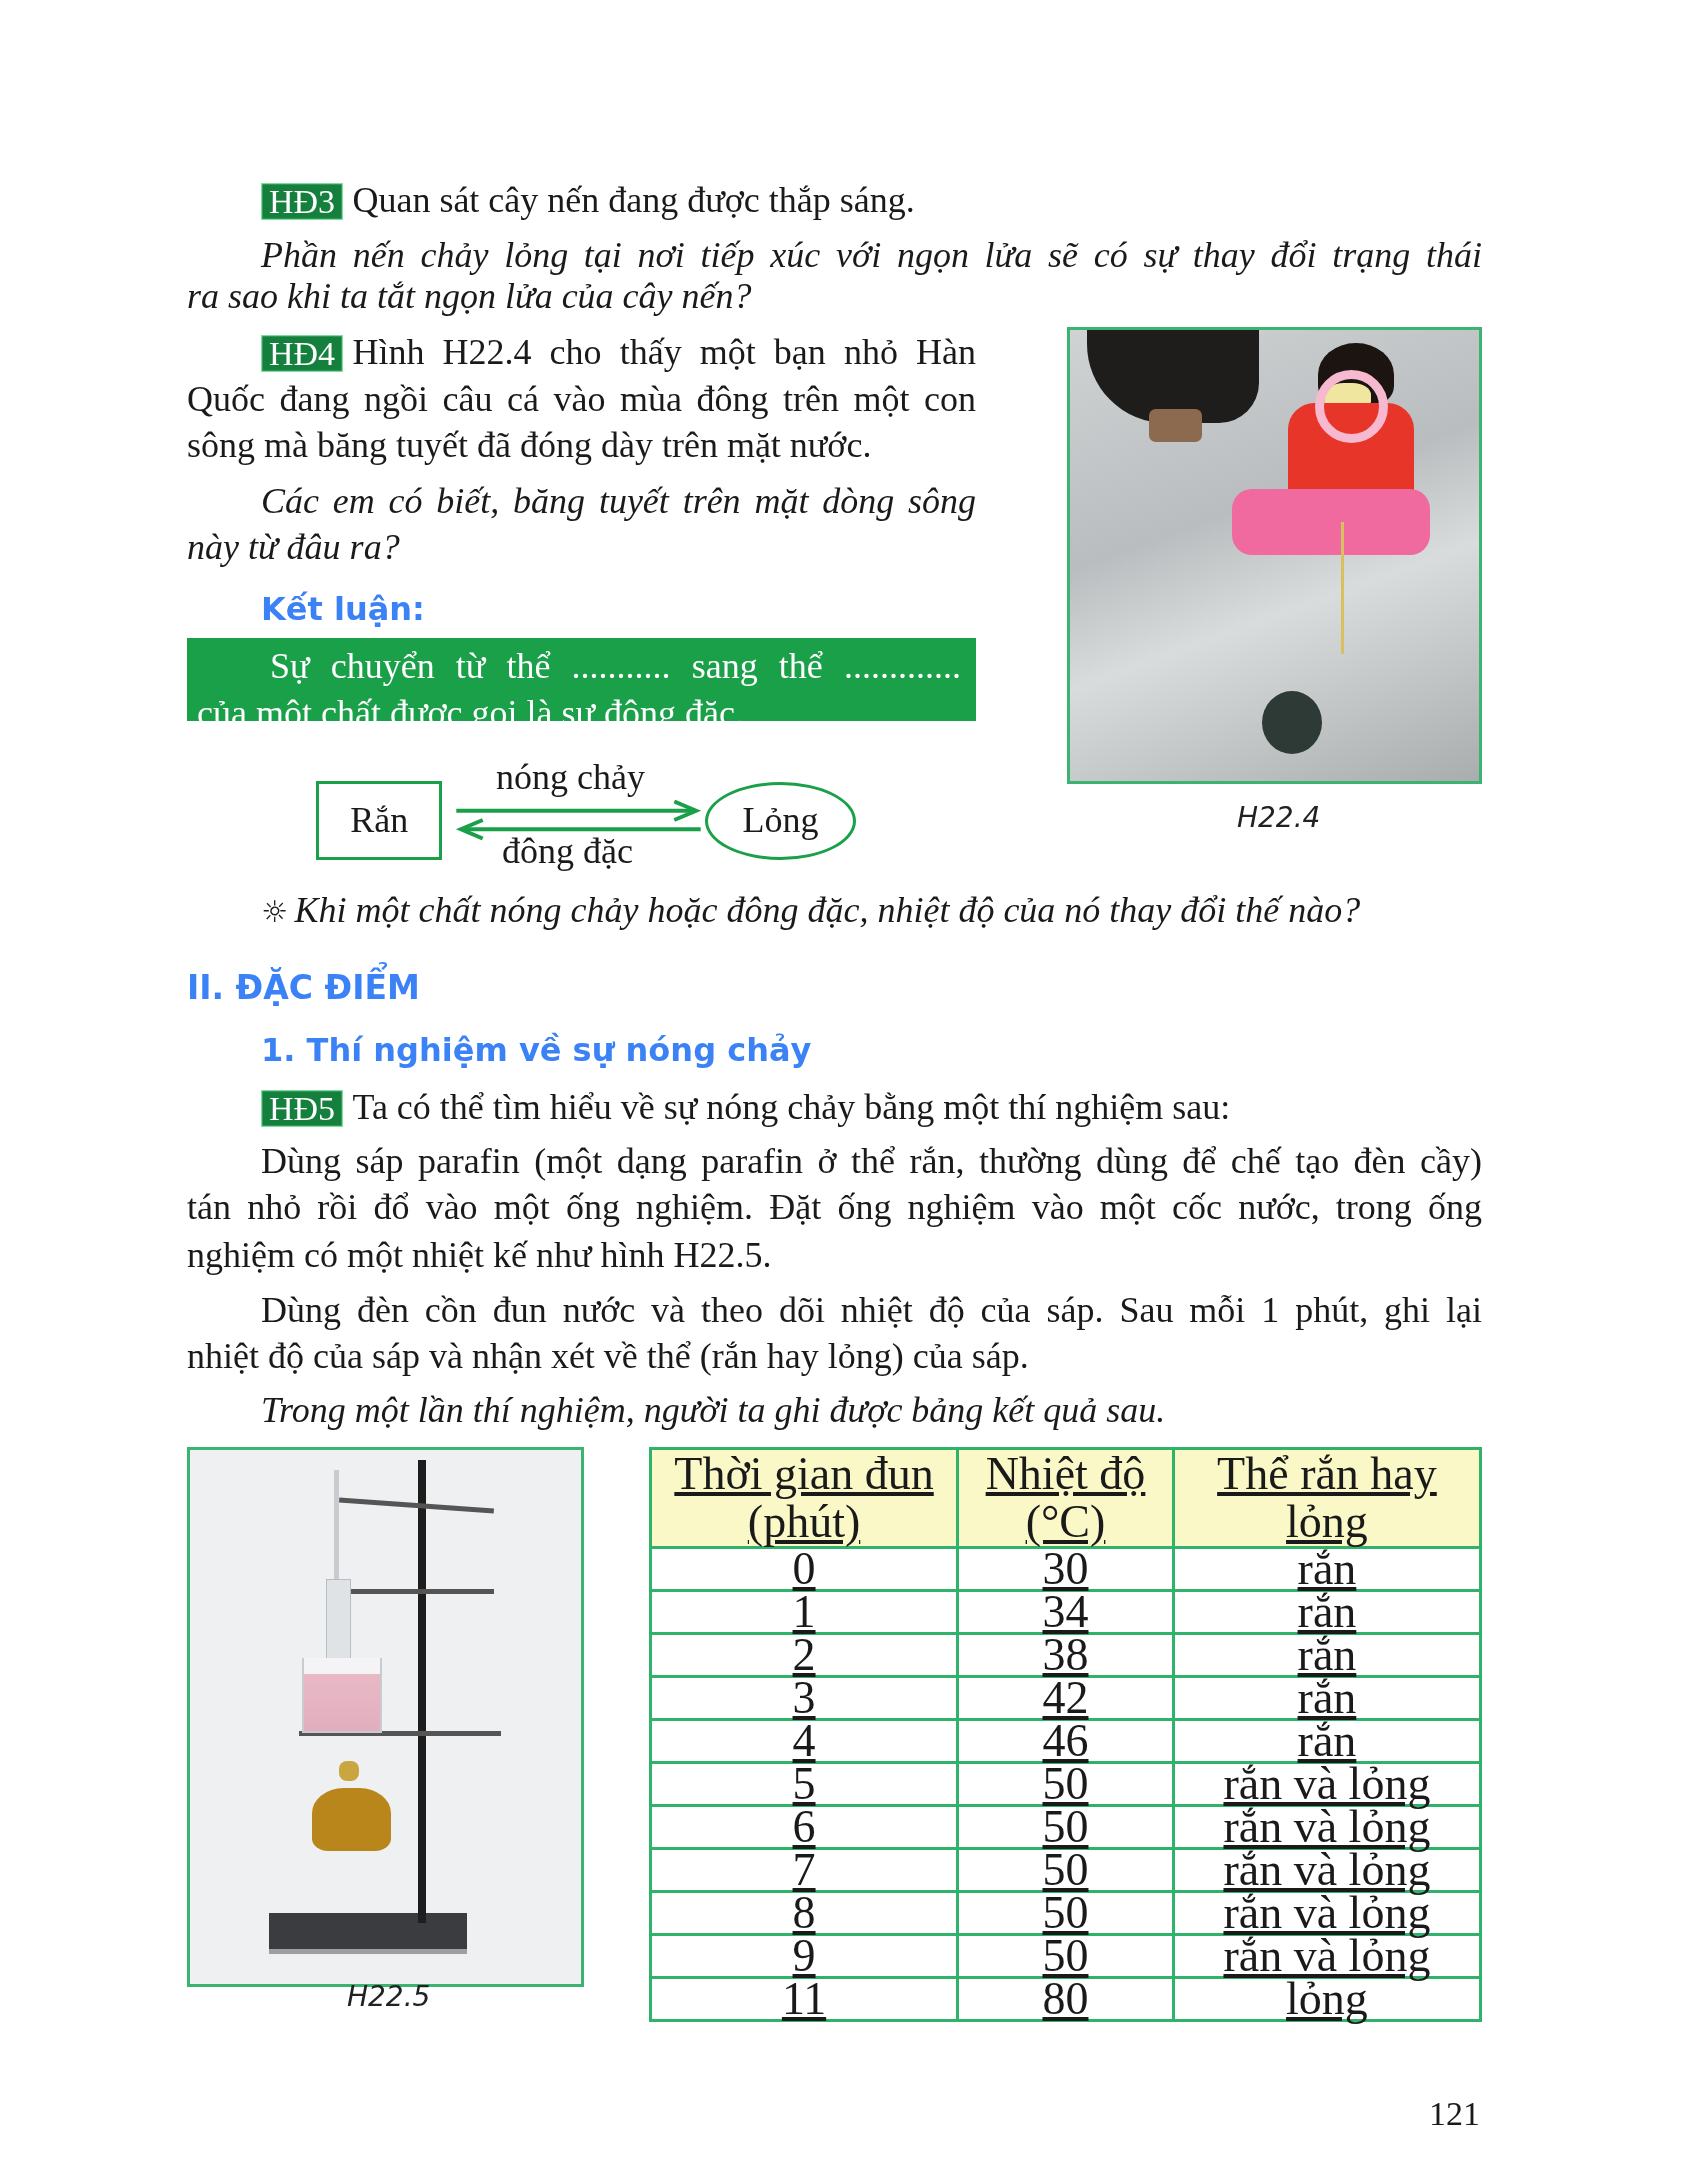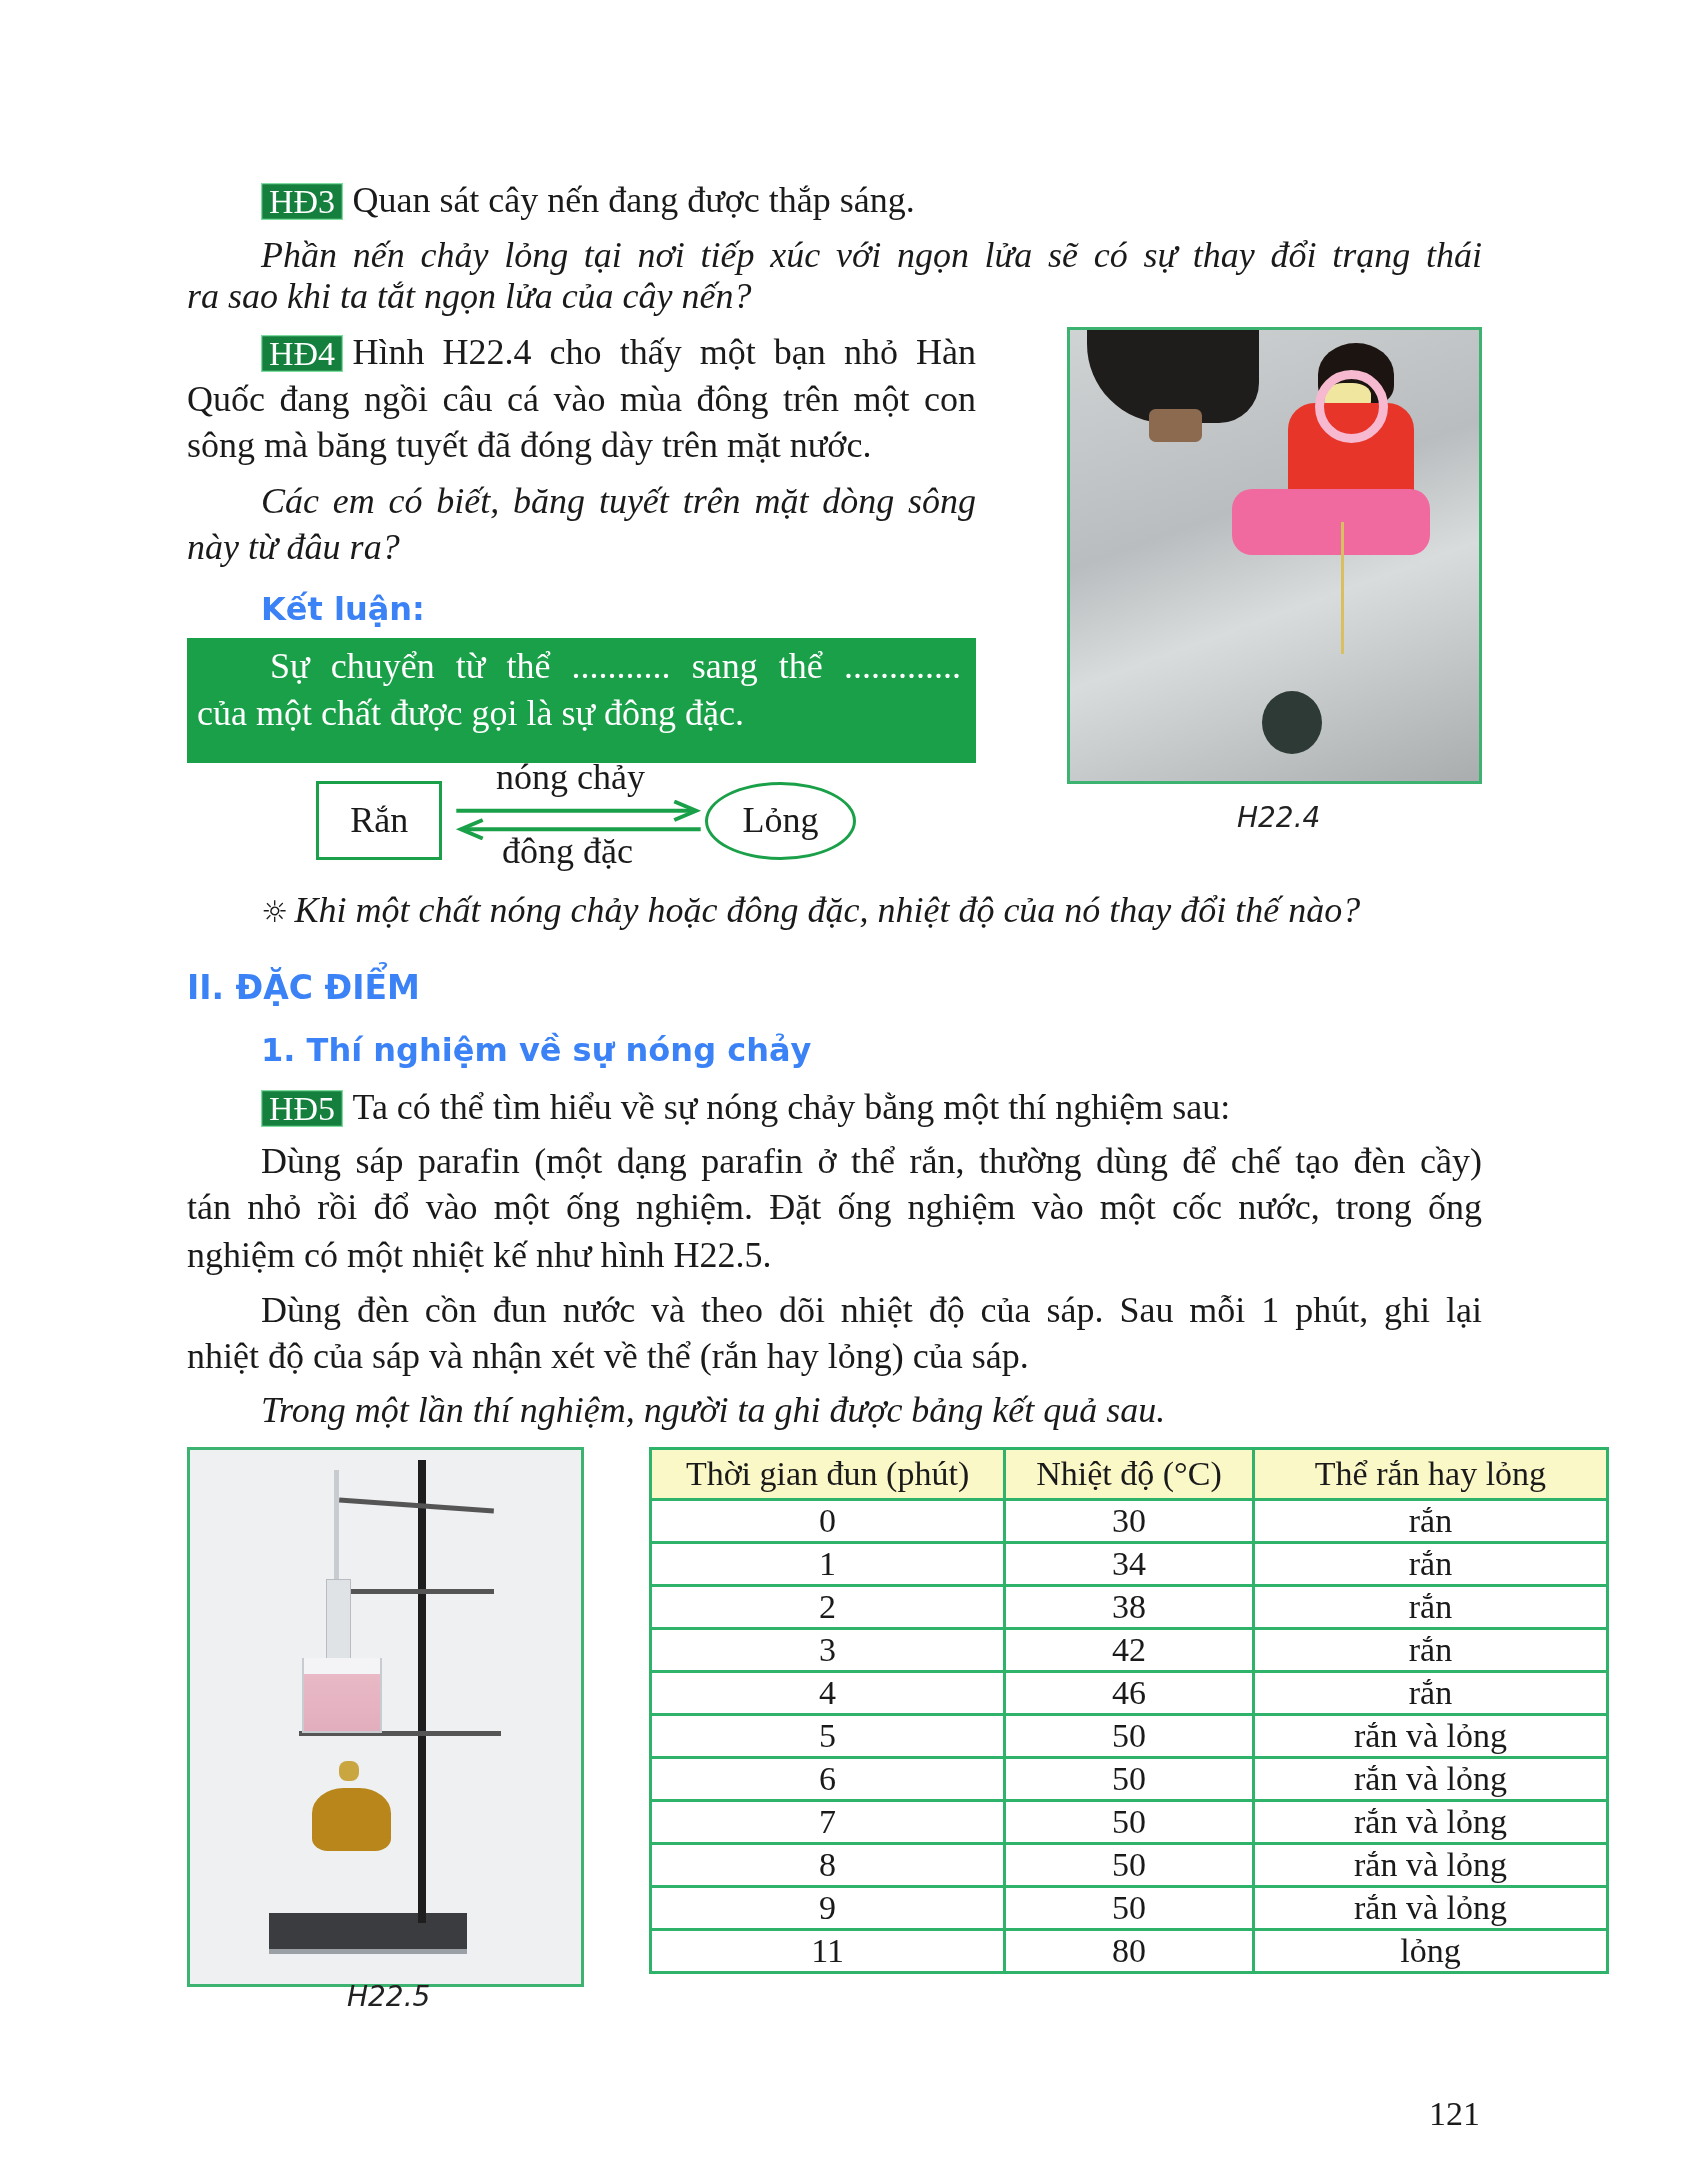--- a/index.html
+++ b/index.html
@@ -9,22 +9,22 @@
   .line { position:absolute; white-space:nowrap; font-size:36px; line-height:46px; }
   .just { text-align:justify; text-align-last:justify; }
   .ital { font-style:italic; }
   .badge { display:inline-block; background:#15803d; color:#ffffff; padding:0 8px;
            line-height:37px; height:37px; font-size:34px; margin-right:9.3px; vertical-align:baseline;
            position:relative; top:1.3px; box-shadow:0 0 0 1.3px #7fdca0 inset; }
   .green-head { color:#3b82f6; font-family:"DejaVu Sans","Liberation Sans",sans-serif; font-weight:bold; }
   .concl { background:#1aa048; color:#ffffff; }
   .frame { border:3.3px solid #3cb371; box-sizing:border-box; }
   .caption { font-family:"DejaVu Sans","Liberation Sans",sans-serif; font-style:italic; font-size:28px; color:#222; }
-  table.results { border-collapse:collapse; position:absolute; left:649px; top:1447px; width:960px;
-                  font-size:34px; }
+  table.results { border-collapse:collapse; position:absolute; left:649px; top:1447px; width:833px;
+                  font-size:46px;text-decoration:underline; }
   table.results th, table.results td { border:3.3px solid #2fb36a; text-align:center; padding:0; height:40px; line-height:40px; font-weight:normal; }
   table.results th { background:#fbf8c8; height:48px; line-height:48px; }
   table.results tr.data-row td { height:40px; }
 </style>
 </head>
 <body>
 
 <div class="line" style="left:261px; top:177px;">
   <span class="badge">HĐ3</span><span>Quan sát cây nến đang được thắp sáng.</span>
 </div>
@@ -33,21 +33,21 @@
 
 <div class="line just" style="left:261px; top:329px; width:715px;">
   <span class="badge">HĐ4</span><span>Hình H22.4 cho thấy một bạn nhỏ Hàn</span>
 </div>
 <div class="line just" style="left:187px; top:376px; width:789px;">Quốc đang ngồi câu cá vào mùa đông trên một con</div>
 <div class="line" style="left:187px; top:422px;">sông mà băng tuyết đã đóng dày trên mặt nước.</div>
 <div class="line ital just" style="left:261px; top:478px; width:715px;">Các em có biết, băng tuyết trên mặt dòng sông</div>
 <div class="line ital" style="left:187px; top:524px;">này từ đâu ra?</div>
 
 <div class="line green-head" style="left:261px; top:586px; font-size:32px;">Kết luận:</div>
-<div class="abs concl" style="left:187px; top:638px; width:789px; height:125px;">
+<div class="abs concl" style="left:187px; top:638px; width:789px; height:83px;">
   <div class="line just" style="left:83px; top:5.3px; width:691px; color:#fff;">Sự chuyển từ thể ........... sang thể .............</div>
   <div class="line" style="left:10px; top:52px; color:#fff;">của một chất được gọi là sự đông đặc.</div>
 </div>
 
 <div class="abs" style="left:311px; top:754px; width:556px; height:132px;">
   <div class="abs" style="left:5.3px; top:26.5px; width:126px; height:79px; border:3.3px solid #1aa048; box-sizing:border-box; text-align:center; line-height:73px; font-size:36px;">
     <span>Rắn</span>
   </div>
   <svg class="abs" style="left:142px; top:46px;" width="251" height="40" viewBox="0 0 380 60">
     <g>

